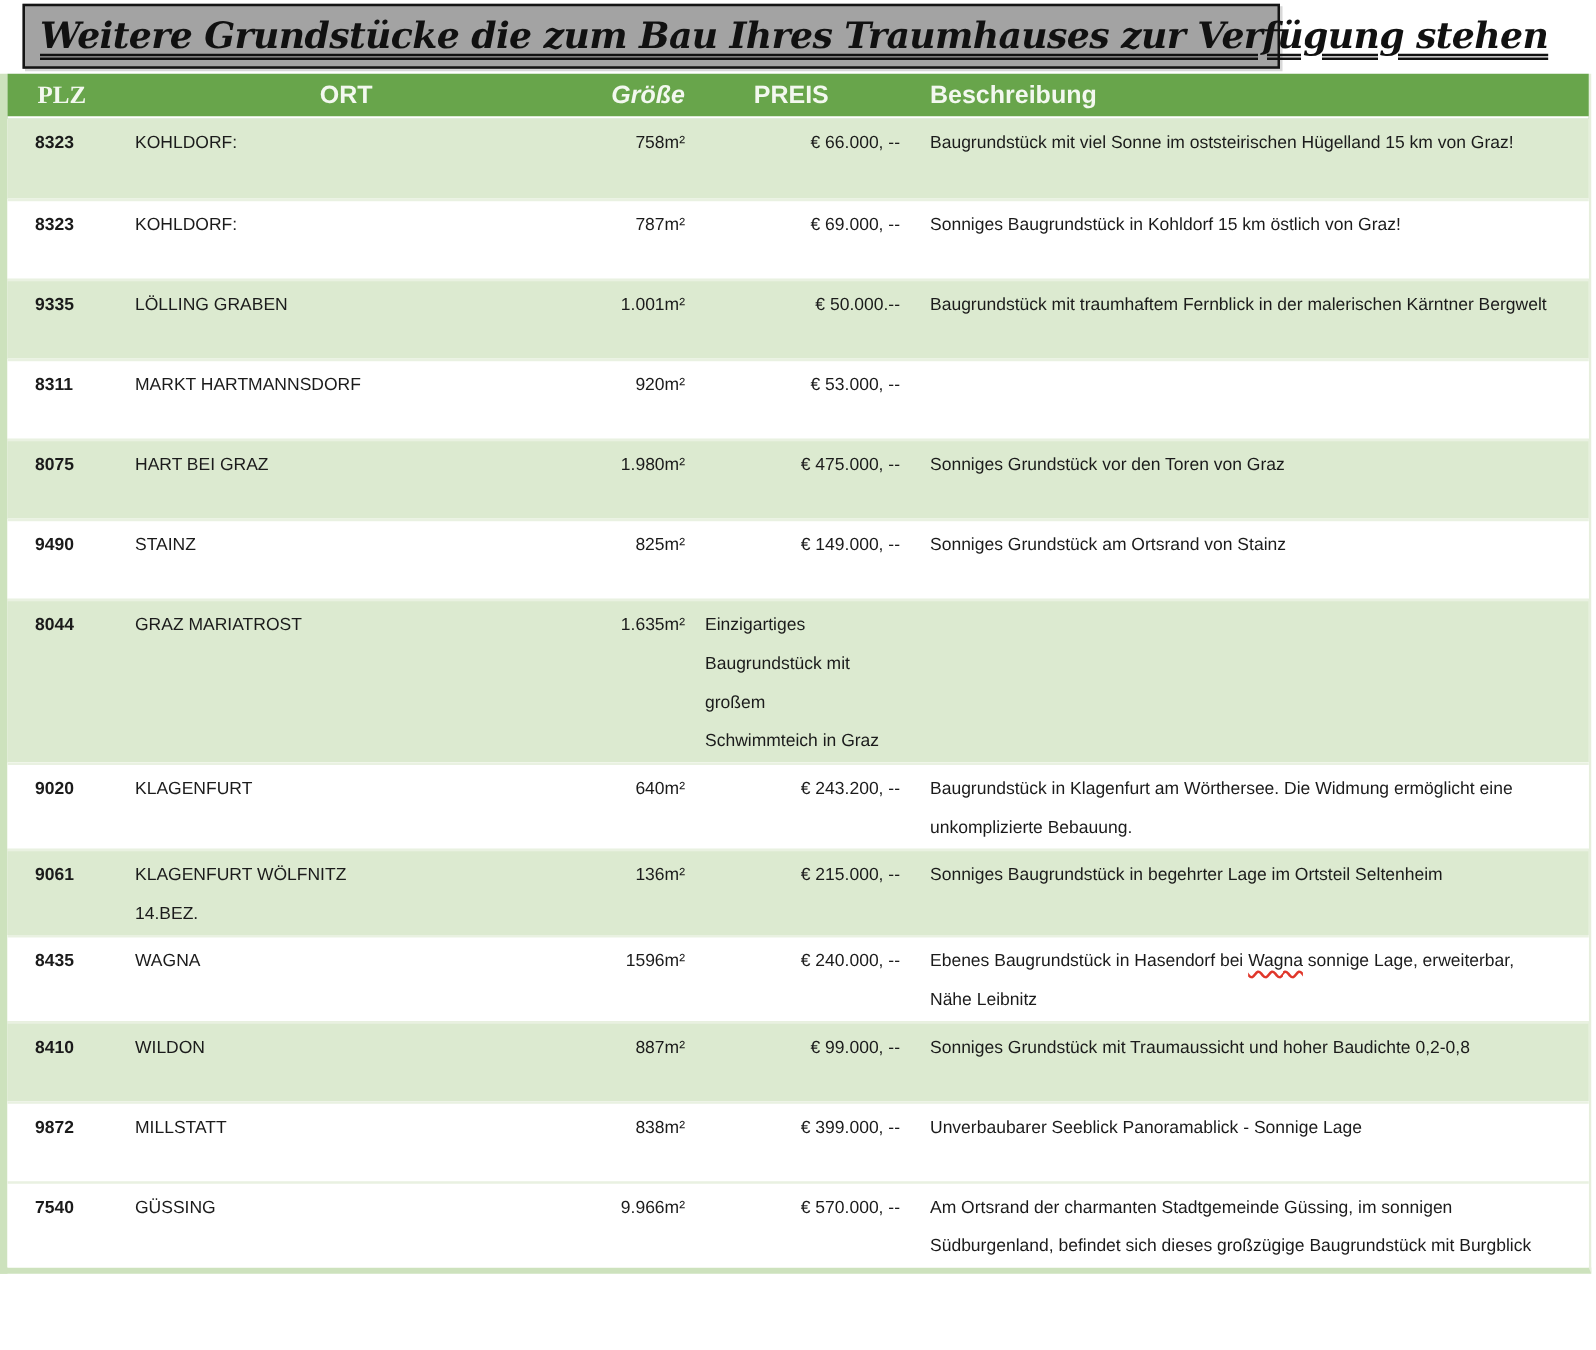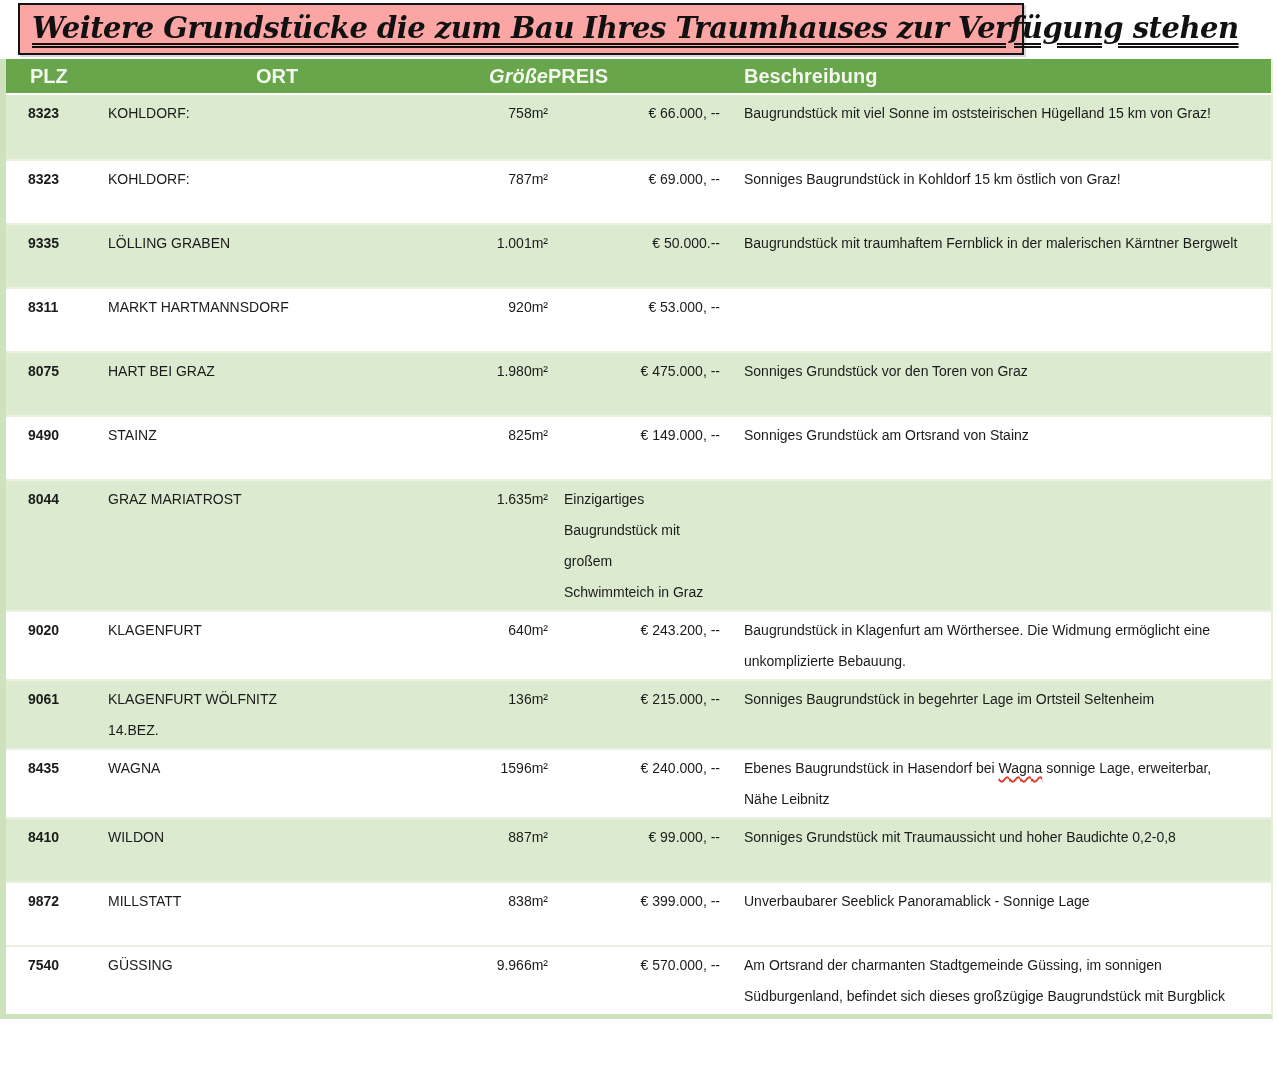--- a/index.html
+++ b/index.html
@@ -13,21 +13,21 @@
     color: #1b1b1b;
   }
 
   
   .title-box {
     box-sizing: border-box;
     margin: 3px 0 4px 18px;
     width: 1006px;
     height: 52px;
     border: 2px solid #141414;
-    background: #fca5a5;
+    background: #a3a3a3;
     display: flex;
     align-items: center;
     box-shadow: 2px 2px 0 #d8d8d8;
   }
   .title-text {
     font-family: "DejaVu Serif", serif;
     font-style: italic;
     font-weight: 700;
     font-size: 29px;
     letter-spacing: -0.5px;
@@ -76,24 +76,24 @@
   .row.white { background: #ffffff; }
   .tbody .row:nth-child(13) { min-height: 34px; }
 
   .cell { overflow: hidden; }
   .cell.plz  { padding-left: 22px; font-weight: 700; }
   .cell.ort  { padding-left: 10px; white-space: pre-line; }
   .cell.groesse { text-align: right; }
   .cell.preis   { text-align: right; padding-right: 8px; }
   .cell.beschreibung { padding-left: 16px; padding-right: 24px; }
 
-  .hcell.plz  { padding-left: 24px; }
+  .hcell.plz  { padding-left: 24px; font-family: Liberation Serif, serif; }
   .hcell.ort  { padding-left: 10px; text-align: center; }
   .hcell.groesse { text-align: right; font-style: italic; }
-  .hcell.preis   { text-align: left; padding-right: 10px; }
+  .hcell.preis   { text-align: center; padding-right: 10px; }
   .hcell.beschreibung { padding-left: 16px; }
 
   .misspelled {
     text-decoration: underline wavy #e0372b;
     text-decoration-thickness: 1.5px;
     text-underline-offset: 3px;
   }
 </style>
 </head>
 <body>

